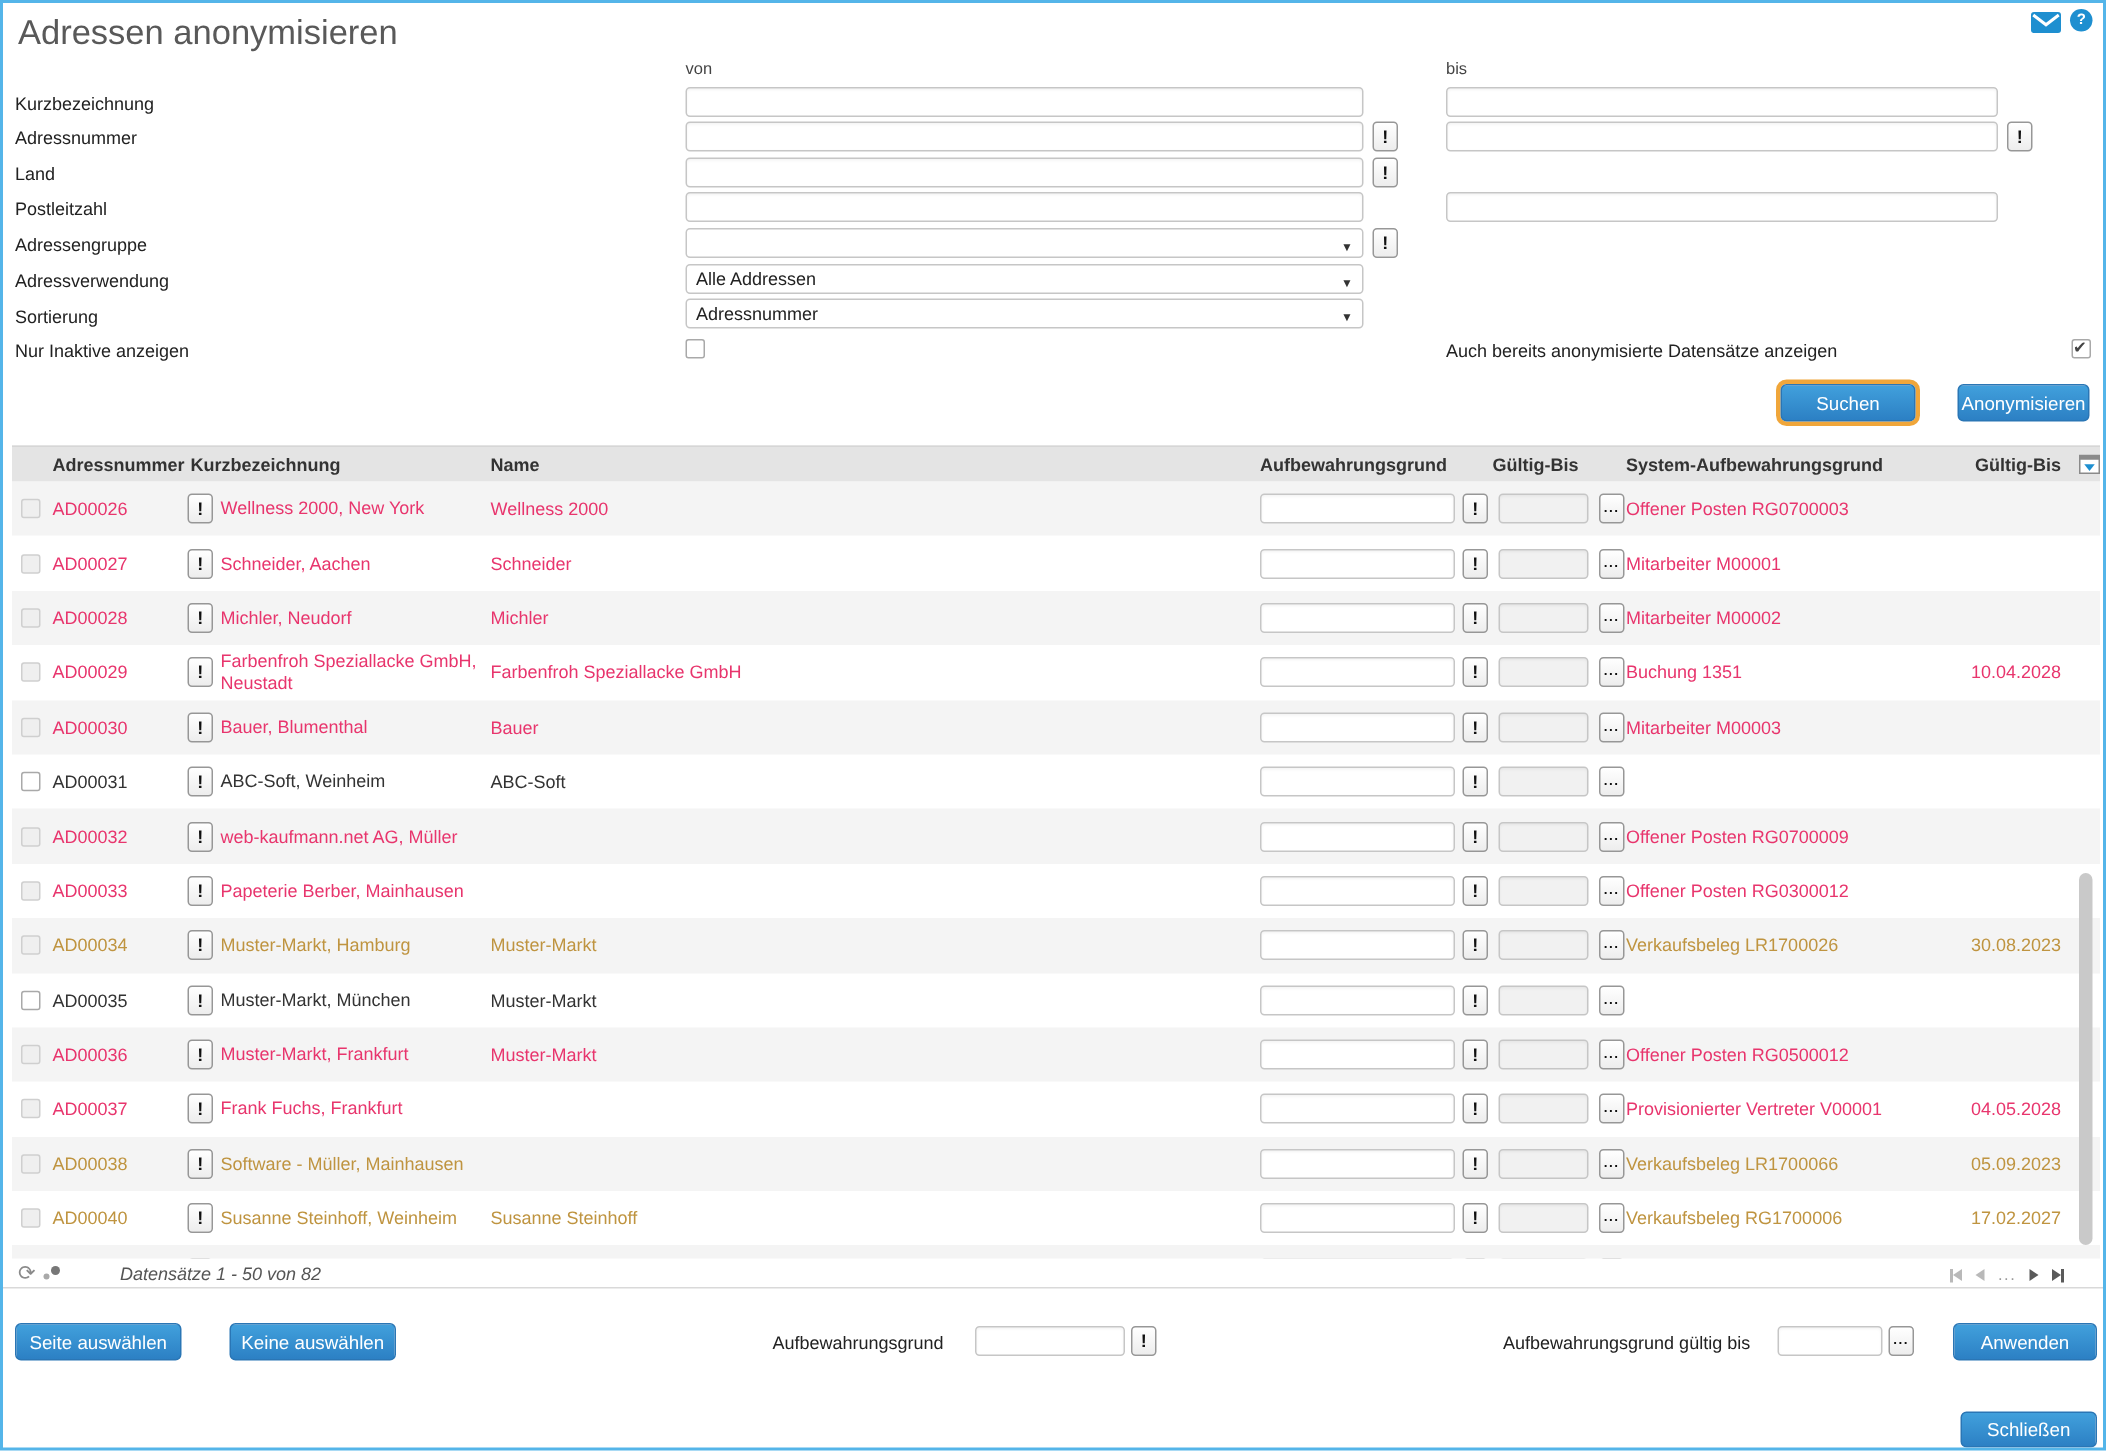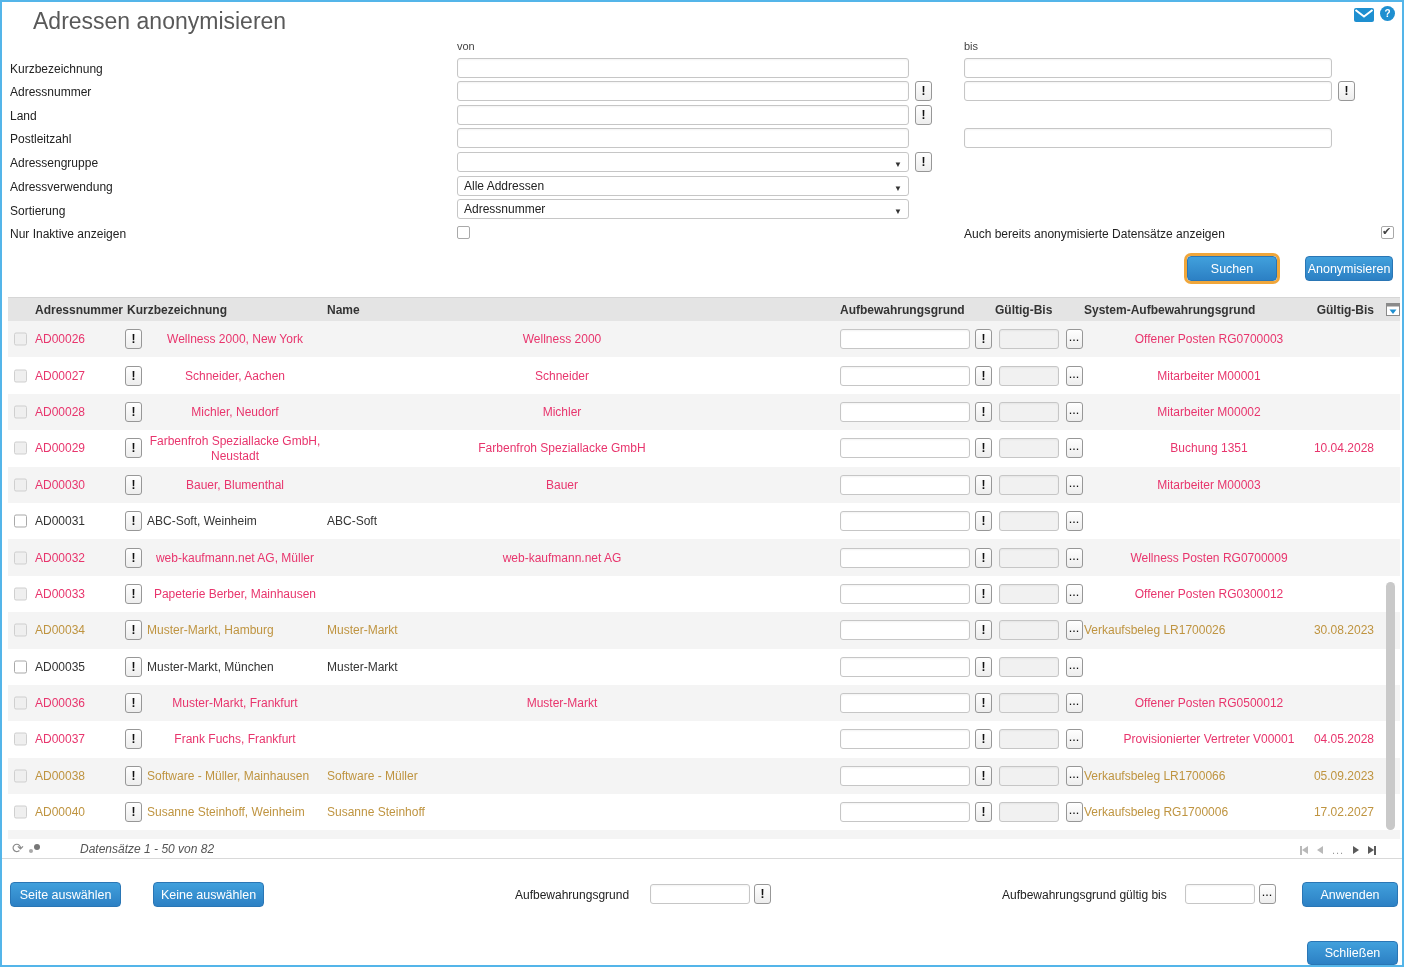--- a/index.html
+++ b/index.html
@@ -51,21 +51,21 @@
     position:absolute;left:6px;top:295px;width:1392px;height:24px;background:#e4e4e4;
     border-top:1px solid #d6d6d6;box-sizing:border-box;
   }
   .th{position:absolute;top:5px;font-size:12px;font-weight:bold;color:#333;white-space:nowrap;}
   .tbody{position:absolute;left:6px;top:319px;width:1392px;height:518px;overflow:hidden;}
   .row{position:relative;width:100%;height:36.4px;}
   .row.odd{background:#f4f4f4;}
   .cell{position:absolute;top:50%;transform:translateY(-50%);font-size:12px;white-space:nowrap;}
   .cell.wrap{white-space:normal;line-height:1.2;}
   .row .rowtext{color:#333;}
-  .row.c-red .rowtext{color:#e8356d;text-align:center;}
+  .row.c-red .rowtext{color:#e8356d;}
   .row.c-olive .rowtext{color:#bf9440;}
   .row .inp{top:50%;transform:translateY(-50%);}
   .row .xbtn,.row .dotsbtn{top:50%;transform:translateY(-50%);}
   .row .chk{top:50%;transform:translateY(-50%);}
   .row .date-inp{background:#f1f1f1;}
   .scrollbar-thumb{
     position:absolute;left:1384px;top:580px;width:9px;height:248px;
     background:#c9c9c9;border-radius:5px;
   }
   .divider{position:absolute;left:0;top:856px;width:1404px;height:1px;background:#d9d9d9;}
@@ -77,21 +77,21 @@
   .pbar.dark{background:#5a5a5a;}
   .icongroup{display:flex;align-items:center;}
   .pager-ellipsis{font-size:11px;color:#9a9a9a;letter-spacing:1px;}
   .refresh-ic{position:absolute;left:10px;top:838px;font-size:14px;color:#8a8a8a;}
   .dot1{position:absolute;left:27px;top:847px;width:4px;height:4px;border-radius:50%;background:#a9a9a9;}
   .dot2{position:absolute;left:32px;top:842px;width:6px;height:6px;border-radius:50%;background:#777;}
   .helpcircle{
     position:absolute;left:1378px;top:4px;width:15px;height:15px;border-radius:50%;
     background:#1e8fd0;color:#fff;font-size:10px;font-weight:bold;text-align:center;line-height:15px;
   }
-  .title{position:absolute;left:10px;top:6px;font-size:23px;color:#595959;margin-left:21px;}
+  .title{position:absolute;left:10px;top:6px;font-size:23px;color:#595959;}
 </style>
 </head>
 <body>
 
 <div class="title">Adressen anonymisieren</div>
 
 <svg class="abs" style="left:1352px;top:6px" width="20" height="14" viewBox="0 0 20 14">
   <rect x="0" y="0" width="20" height="14" rx="2" fill="#1e8fd0"></rect>
   <polyline points="1.5,2 10,8.5 18.5,2" fill="none" stroke="#fff" stroke-width="2"></polyline>
 </svg>
@@ -224,26 +224,25 @@
     <input class="inp date-inp" style="left: 991px; width: 60px;">
     <div class="dotsbtn" style="left:1058px">...</div>
     <div class="cell rowtext" style="left:1076px;width:250px"></div>
     <div class="cell rowtext" style="left:1220px;width:146px;text-align:right"></div>
   </div>
     <div class="row odd c-red">
     <div class="chk cell disabled" style="left:6px"></div>
     <div class="cell rowtext" style="left:27px">AD00032</div>
     <div class="xbtn" style="left:117px">!</div>
     <div class="cell wrap rowtext" style="left:139px;width:176px">web-kaufmann.net AG, Müller</div>
-    <div class="cell rowtext" style="left:319px;width:470px">web-kaufmann.net AG</div>
-    <input class="inp" style="left: 832px; width: 130px;">
-    <div class="xbtn" style="left:967px">!</div>
-    <input class="inp date-inp" style="left: 991px; width: 60px;">
-    <div class="dotsbtn" style="left:1058px">...</div>
-    <div class="cell rowtext" style="left:1076px;width:250px">Wellness Posten RG0700009</div>
+    <input class="inp" style="left: 832px; width: 130px;">
+    <div class="xbtn" style="left:967px">!</div>
+    <input class="inp date-inp" style="left: 991px; width: 60px;">
+    <div class="dotsbtn" style="left:1058px">...</div>
+    <div class="cell rowtext" style="left:1076px;width:250px">Offener Posten RG0700009</div>
     <div class="cell rowtext" style="left:1220px;width:146px;text-align:right"></div>
   </div>
     <div class="row even c-red">
     <div class="chk cell disabled" style="left:6px"></div>
     <div class="cell rowtext" style="left:27px">AD00033</div>
     <div class="xbtn" style="left:117px">!</div>
     <div class="cell wrap rowtext" style="left:139px;width:176px">Papeterie Berber, Mainhausen</div>
     <input class="inp" style="left: 832px; width: 130px;">
     <div class="xbtn" style="left:967px">!</div>
     <input class="inp date-inp" style="left: 991px; width: 60px;">
@@ -300,21 +299,20 @@
     <input class="inp date-inp" style="left: 991px; width: 60px;">
     <div class="dotsbtn" style="left:1058px">...</div>
     <div class="cell rowtext" style="left:1076px;width:250px">Provisionierter Vertreter V00001</div>
     <div class="cell rowtext" style="left:1220px;width:146px;text-align:right">04.05.2028</div>
   </div>
     <div class="row odd c-olive">
     <div class="chk cell disabled" style="left:6px"></div>
     <div class="cell rowtext" style="left:27px">AD00038</div>
     <div class="xbtn" style="left:117px">!</div>
     <div class="cell wrap rowtext" style="left:139px;width:176px">Software - Müller, Mainhausen</div>
-    <div class="cell rowtext" style="left:319px;width:470px">Software - Müller</div>
     <input class="inp" style="left: 832px; width: 130px;">
     <div class="xbtn" style="left:967px">!</div>
     <input class="inp date-inp" style="left: 991px; width: 60px;">
     <div class="dotsbtn" style="left:1058px">...</div>
     <div class="cell rowtext" style="left:1076px;width:250px">Verkaufsbeleg LR1700066</div>
     <div class="cell rowtext" style="left:1220px;width:146px;text-align:right">05.09.2023</div>
   </div>
     <div class="row even c-olive">
     <div class="chk cell disabled" style="left:6px"></div>
     <div class="cell rowtext" style="left:27px">AD00040</div>

